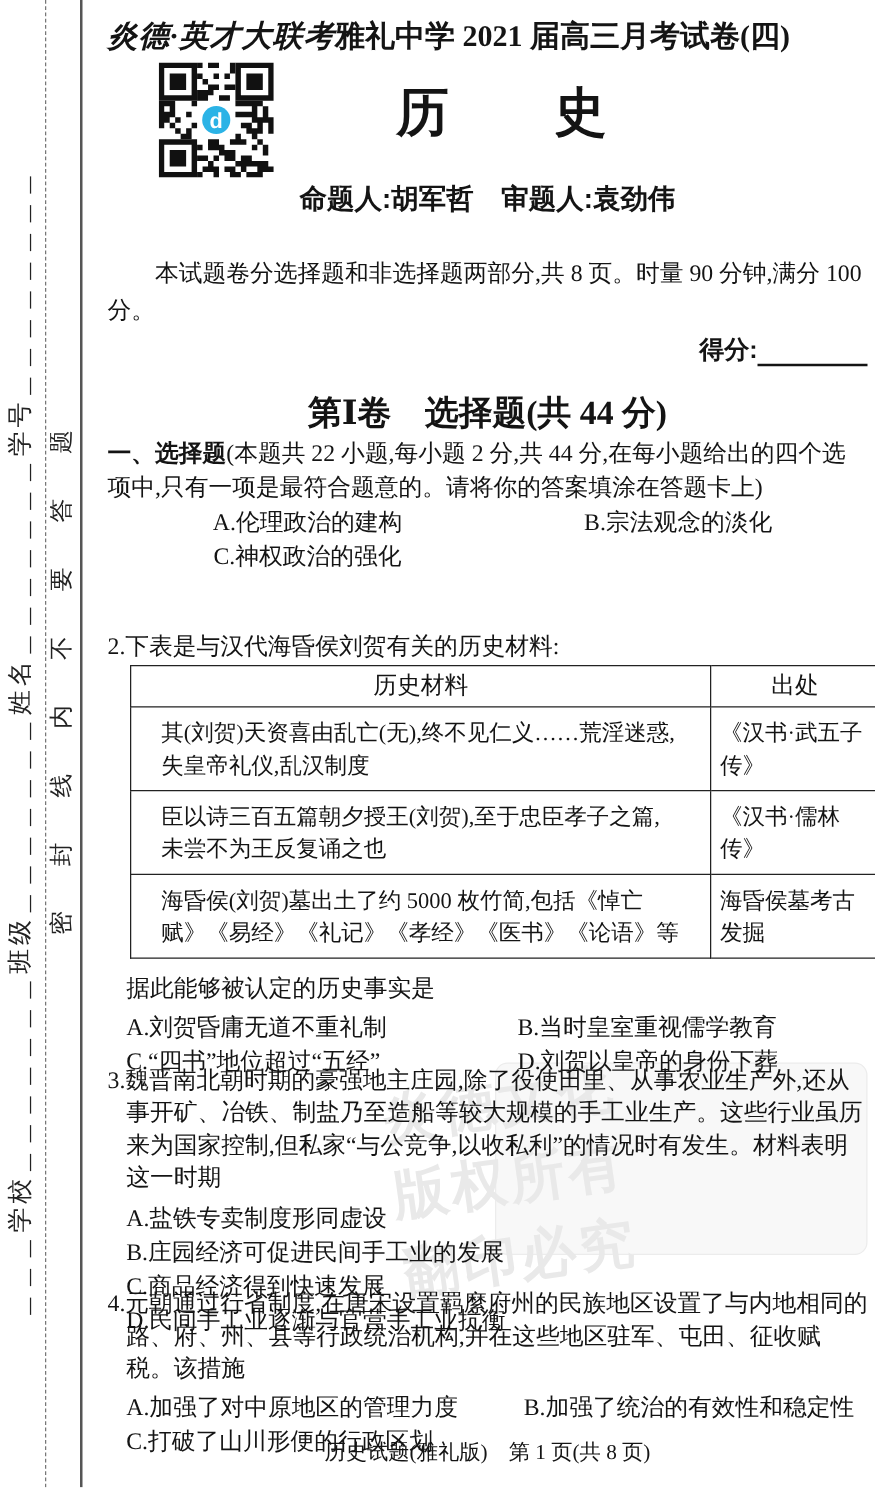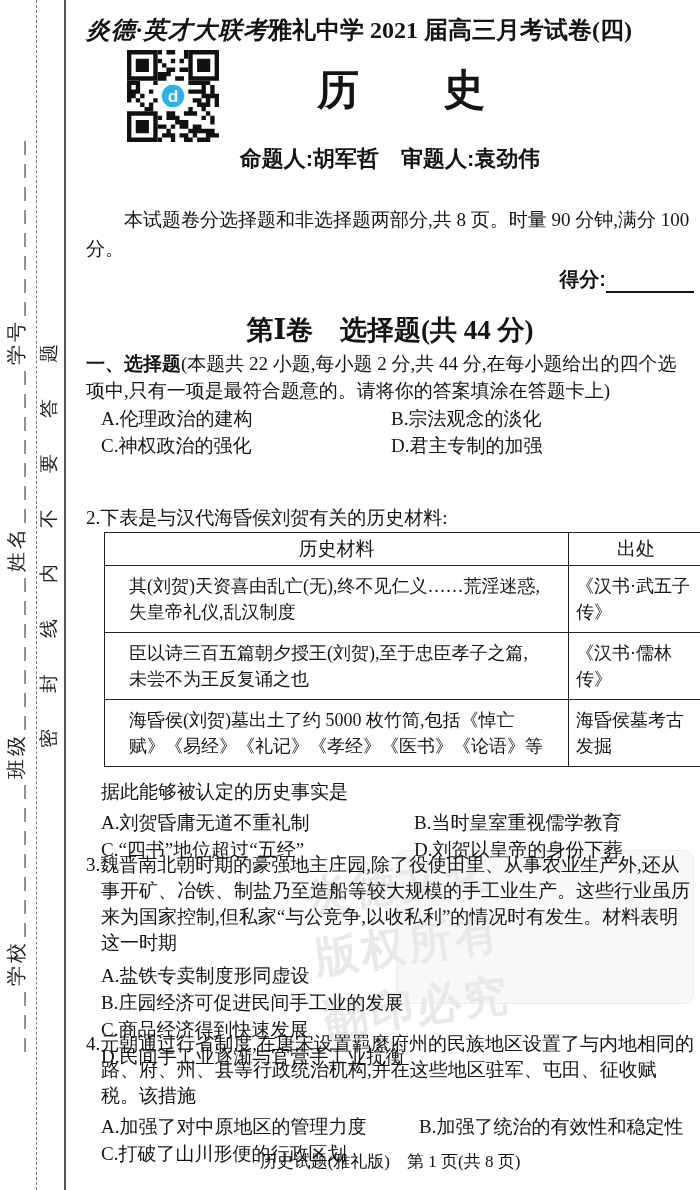--- a/index.html
+++ b/index.html
@@ -30,21 +30,21 @@
   .setters{top:144px;text-align:center;font-size:22px;font-weight:bold;}
   .intro{top:205px;font-size:19px;line-height:29px;text-indent:2em;}
   .score{top:266px;text-align:right;font-size:20px;font-weight:bold;}
   .score .blank{display:inline-block;width:88px;border-bottom:2px solid #141414;height:20px;vertical-align:bottom;}
   .section-title{top:312px;text-align:center;font-size:27px;font-weight:bold;}
   .instruction{top:350px;font-size:19px;line-height:27px;}
   .instruction .lead{font-weight:bold;}
   .question{font-size:19px;line-height:26px;}
   .stem{padding-left:15px;text-indent:-15px;margin:0;}
   .opts2{display:grid;margin-left:15px;margin-top:4px;line-height:27px;}
-  .opts2.w290{grid-template-columns:290px auto;}
+  .opts2.w290{grid-template-columns:290px auto;text-align:center;}
   .opts2.w313{grid-template-columns:313px auto;}
   .opts2.w318{grid-template-columns:318px auto;}
   .opts1{margin-left:15px;margin-top:6px;line-height:27px;}
   .q1{top:401px;} .q2s{top:505px;} .q2f{top:779px;} .q3{top:852px;} .q4{top:1031px;}
   .mtable{position:absolute;left:104px;top:532px;width:600px;z-index:2;border-collapse:collapse;
           font-size:18px;line-height:26px;color:#141414;font-family:Liberation Serif, serif;}
   .mtable th,.mtable td{border:1.6px solid #222;}
   .mtable th{font-weight:normal;text-align:center;padding:3px 6px;font-size:19px;}
   .mtable td.mat{width:415px;padding:7px 24px;}
   .mtable td.src{padding:7px 7px;text-align:left;vertical-align:middle;}
@@ -93,21 +93,20 @@
 
   <div class="blk section-title">第Ⅰ卷　选择题(共 44 分)</div>
 
   <div class="blk instruction"><span class="lead h-sans">一、选择题</span><span>(本题共 22 小题,每小题 2 分,共 44 分,在每小题给出的四个选项中,只有一项是最符合题意的。请将你的答案填涂在答题卡上)</span></div>
 
   <div class="blk question q1">
     <div class="opts2 w290">
       <span>A.伦理政治的建构</span>
       <span>B.宗法观念的淡化</span>
       <span>C.神权政治的强化</span>
-      <span>D.君主专制的加强</span>
     </div>
   </div>
 
   <div class="blk question q2s">
     <p class="stem">2.下表是与汉代海昏侯刘贺有关的历史材料:</p>
   </div>
 
   <table class="mtable">
     <tbody>
         <tr>

